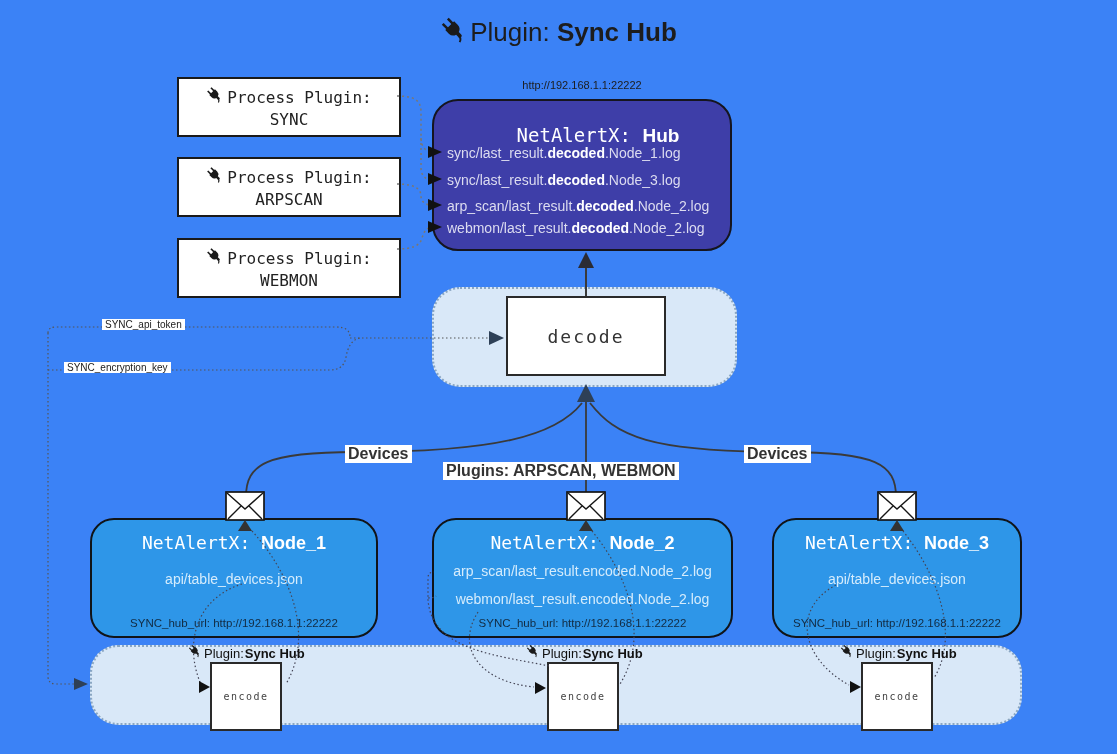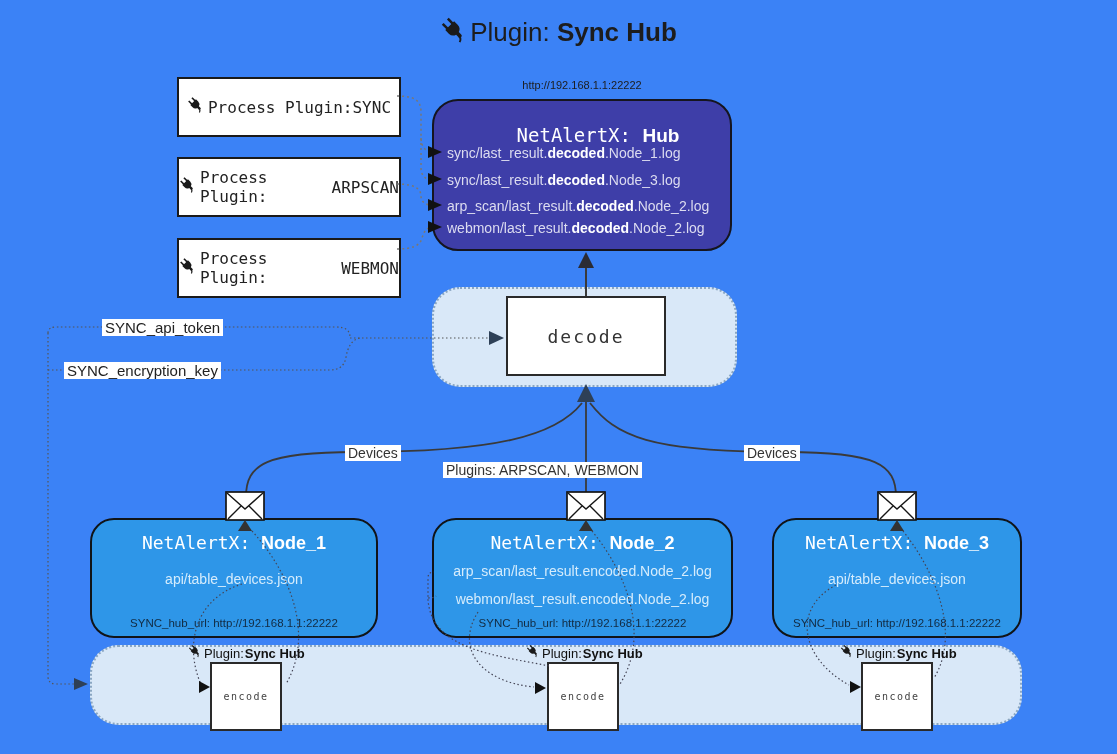--- a/index.html
+++ b/index.html
@@ -8,43 +8,43 @@
   .abs{position:absolute;}
   .mono{font-family:"DejaVu Sans Mono",monospace;}
 
   
   .diagram-title{left:0;top:16px;width:1117px;text-align:center;font-size:26px;color:#1d1d1d;z-index:6;}
   .diagram-title .bold{font-weight:700;}
   .plug-icon{display:inline-block;vertical-align:-5px;}
 
   
   .pbox{left:177px;width:220px;height:56px;background:#fff;border:2px solid #1a1a1a;z-index:2;
-        display:flex;flex-direction:row;justify-content:center;align-items:center;}
+        display:flex;flex-direction:column;justify-content:center;align-items:center;}
   .pbox .row{display:flex;align-items:center;gap:2px;font-size:16px;color:#222;}
   .pbox .pname{font-size:16px;color:#222;margin-top:1px;}
 
   
   .hub-url{left:432px;top:79px;width:300px;text-align:center;font-size:11px;color:#1d1d1d;z-index:6;}
   .hub{left:432px;top:99px;width:300px;height:152px;background:#3e3ea8;border:2.5px solid #15151f;
        border-radius:26px;z-index:2;box-sizing:border-box;}
   .hub-title{position:absolute;left:0;top:23px;width:100%;text-align:center;font-size:19px;color:#fff;padding-left:16px;}
   .hub-title .bold{font-family:"Liberation Sans",sans-serif;font-weight:700;}
   .hub-line{position:absolute;left:13px;height:18px;font-size:14px;color:#dcdcf0;white-space:nowrap;}
   .hub-line b{color:#fff;}
 
   
   .soft{background:#d9e8f8;border:2px dotted #8aa6c2;border-radius:28px;z-index:1;box-sizing:border-box;}
   .decode-container{left:432px;top:287px;width:305px;height:100px;}
   .white-box{background:#fff;border:2.5px solid #2a2a2a;z-index:2;display:flex;align-items:center;justify-content:center;box-sizing:border-box;}
   .decode-box{left:506px;top:296px;width:160px;height:80px;font-size:18px;color:#333;letter-spacing:2px;}
 
   
   .line-label{background:#fff;padding:0 3px;z-index:6;white-space:nowrap;}
-  .key-label{font-size:15px;color:#222;}
-  .edge-label{font-size:14px;color:#333;}
+  .key-label{font-size:10px;color:#222;}
+  .edge-label{font-size:16px;color:#333;font-weight:bold;}
 
   
   .node{top:518px;height:120px;background:#2e96e8;border:2.5px solid #101418;border-radius:24px;z-index:2;box-sizing:border-box;}
   .node-title{position:absolute;left:0;top:12px;width:100%;text-align:center;font-size:18px;color:#fff;white-space:nowrap;}
   .node-title .bold{font-family:"Liberation Sans",sans-serif;font-weight:700;}
   .node-file{position:absolute;left:0;width:100%;text-align:center;font-size:14px;color:#d5ecfc;white-space:nowrap;}
   .node-hub-url{position:absolute;left:0;bottom:7px;width:100%;text-align:center;font-size:11.5px;color:#122b42;}
 
   
   .bottom-container{left:90px;top:645px;width:932px;height:80px;}

